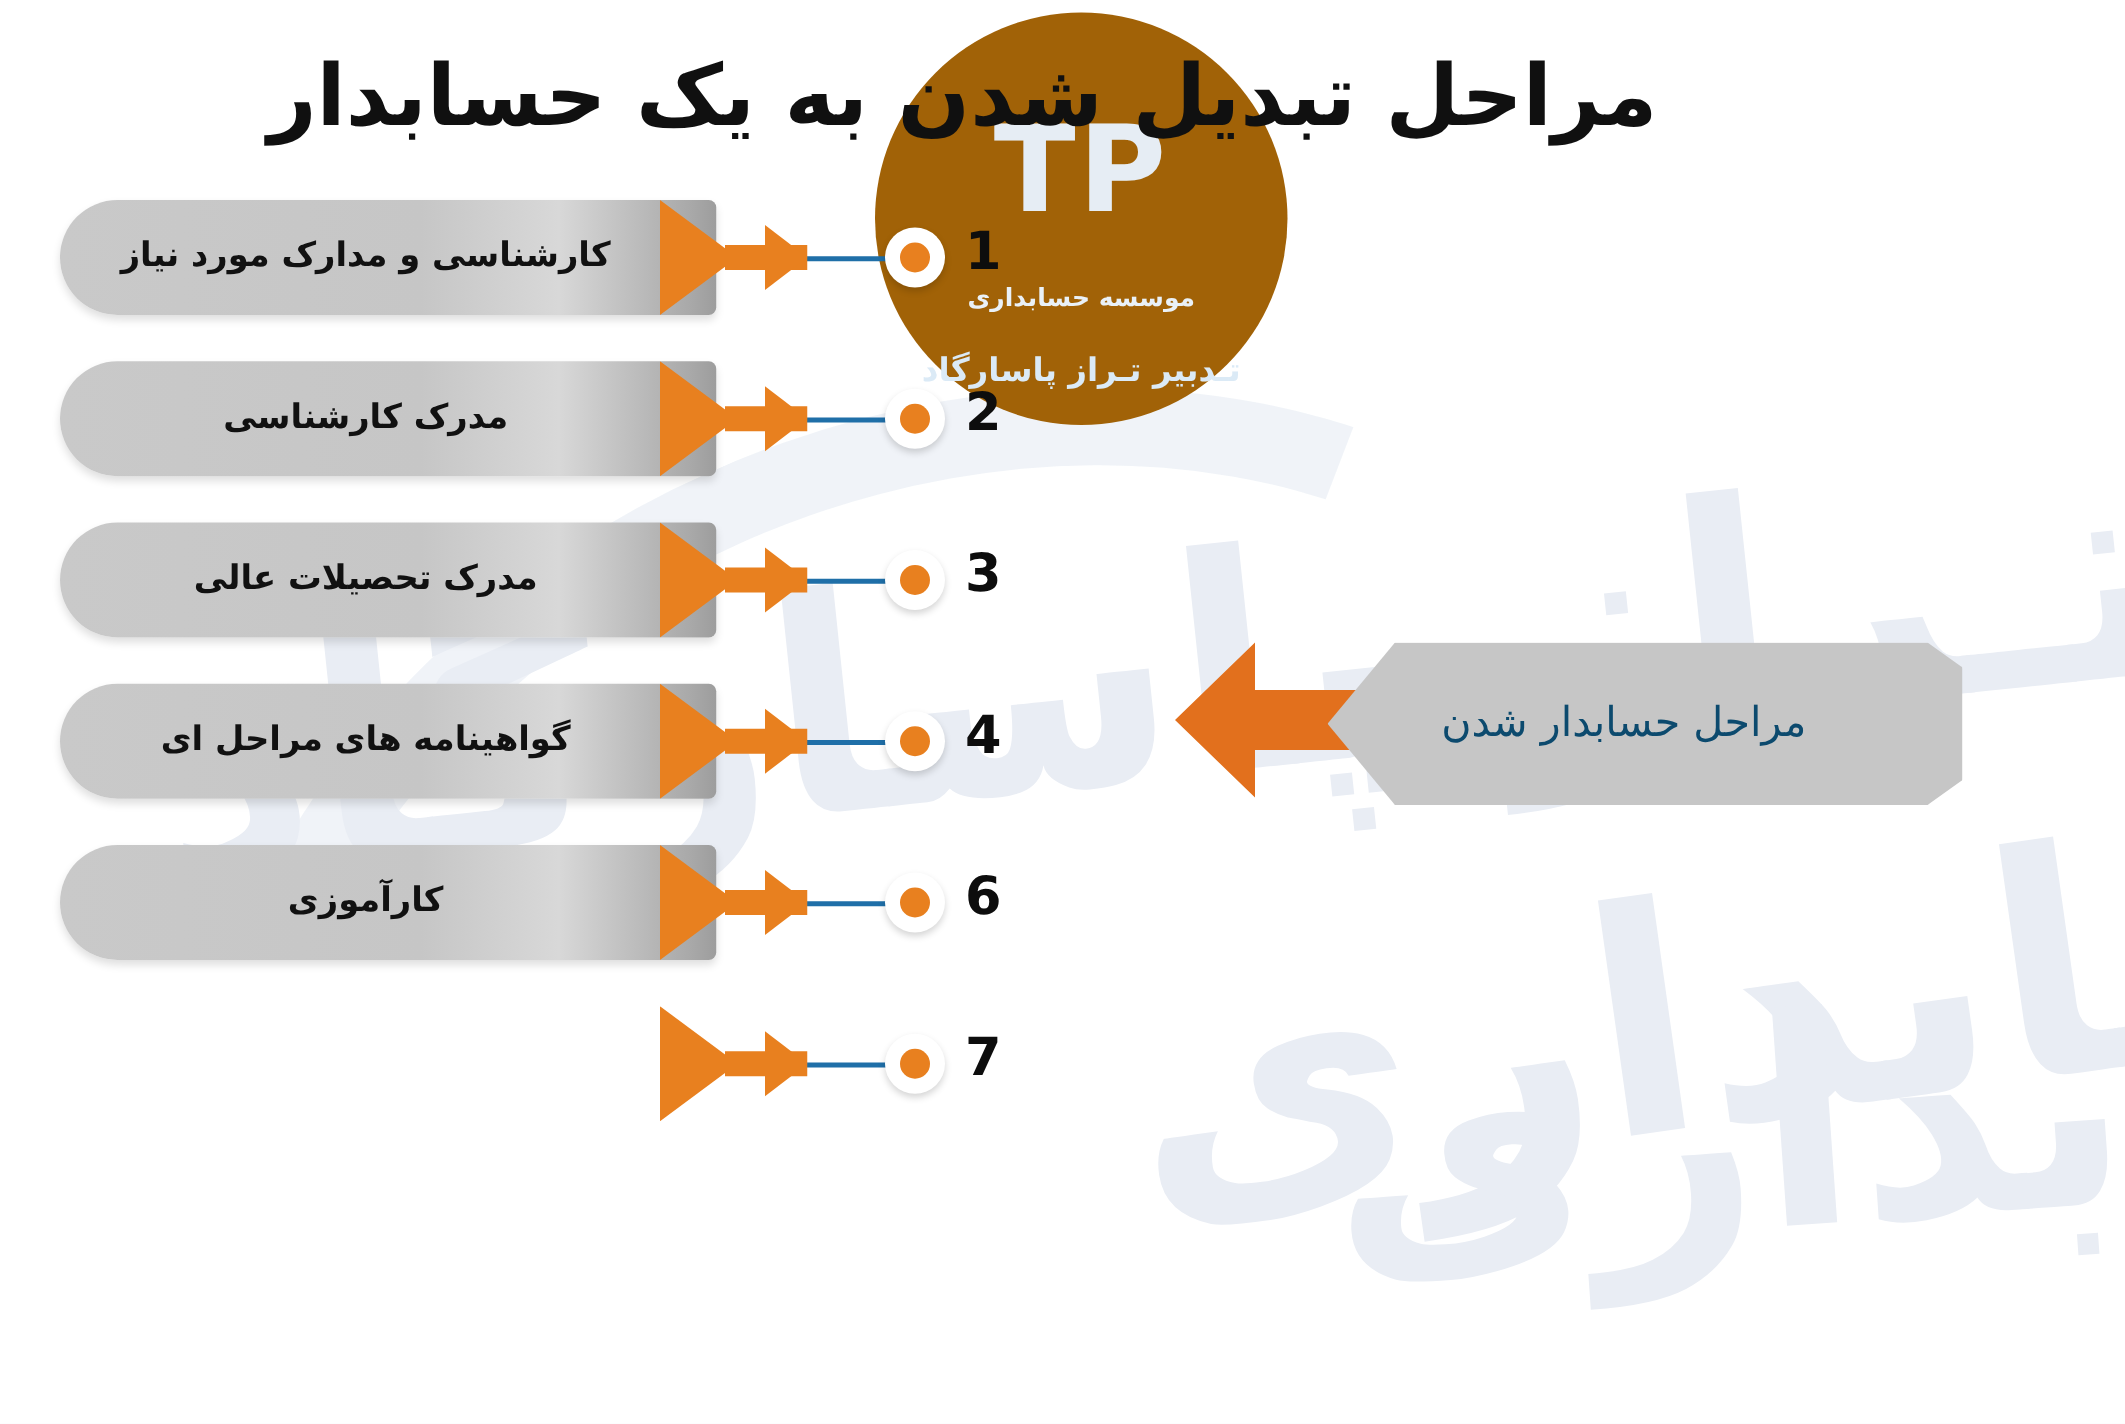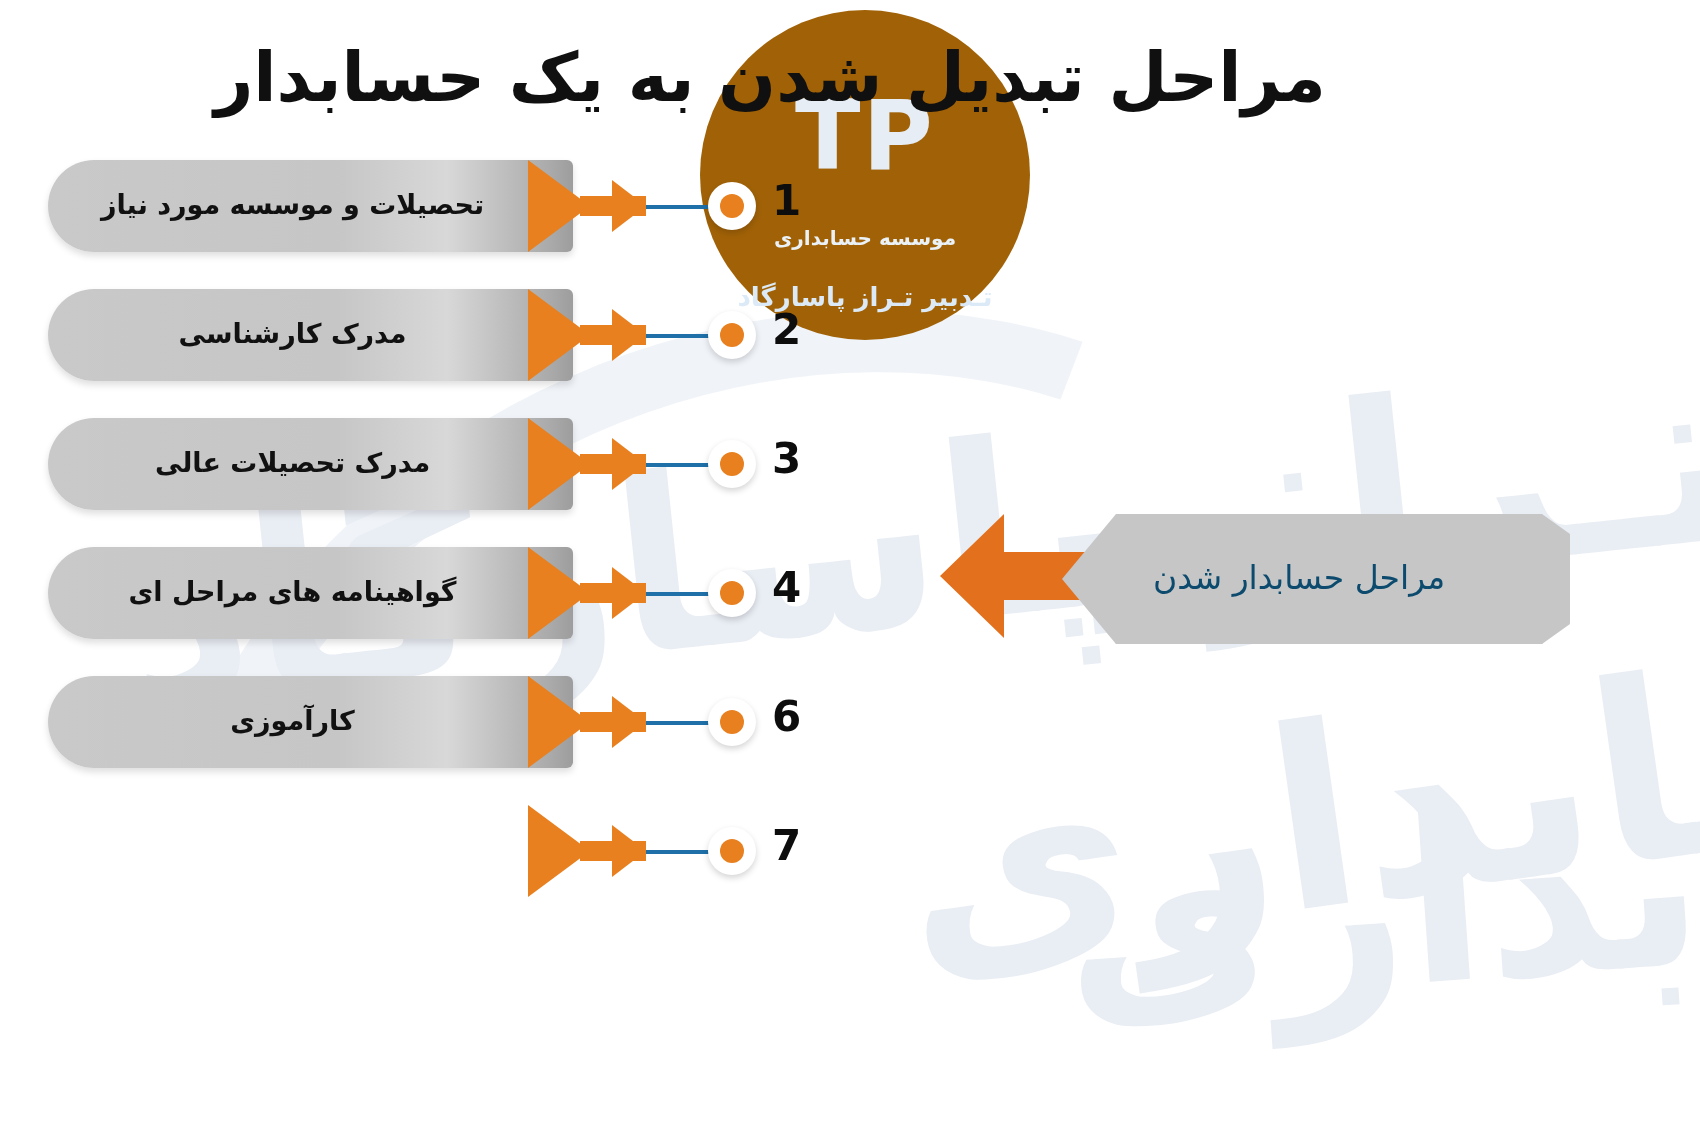--- a/index.html
+++ b/index.html
@@ -224,21 +224,21 @@
   <div class="lw-sub1">موسسه حسابداری</div>
   <div class="lw-sub2">تـدبیر تـراز پاسارگاد</div>
 </div>
 
 <div id="page-title">مراحل تبدیل شدن به یک حسابدار</div>
 
 <div id="steps">
 
   <div class="step-row">
     <div class="step-bar">
-      <span class="step-label">تحصیلات و موسسه مورد نیاز</span>
+      <span class="step-label">کارشناسی و مدارک مورد نیاز</span>
     </div>
     <svg class="step-arrow" viewBox="0 0 118 92">
       <polygon points="0,0 0,92 62,46" fill="#e8801f"></polygon>
       <rect x="52" y="36" width="66" height="20" fill="#e8801f"></rect>
       <polygon points="84,20 118,46 84,72" fill="#e8801f"></polygon>
     </svg>
     <div class="step-line"></div>
     <div class="step-dot-wrap">
       <div class="step-dot"></div>
     </div>

